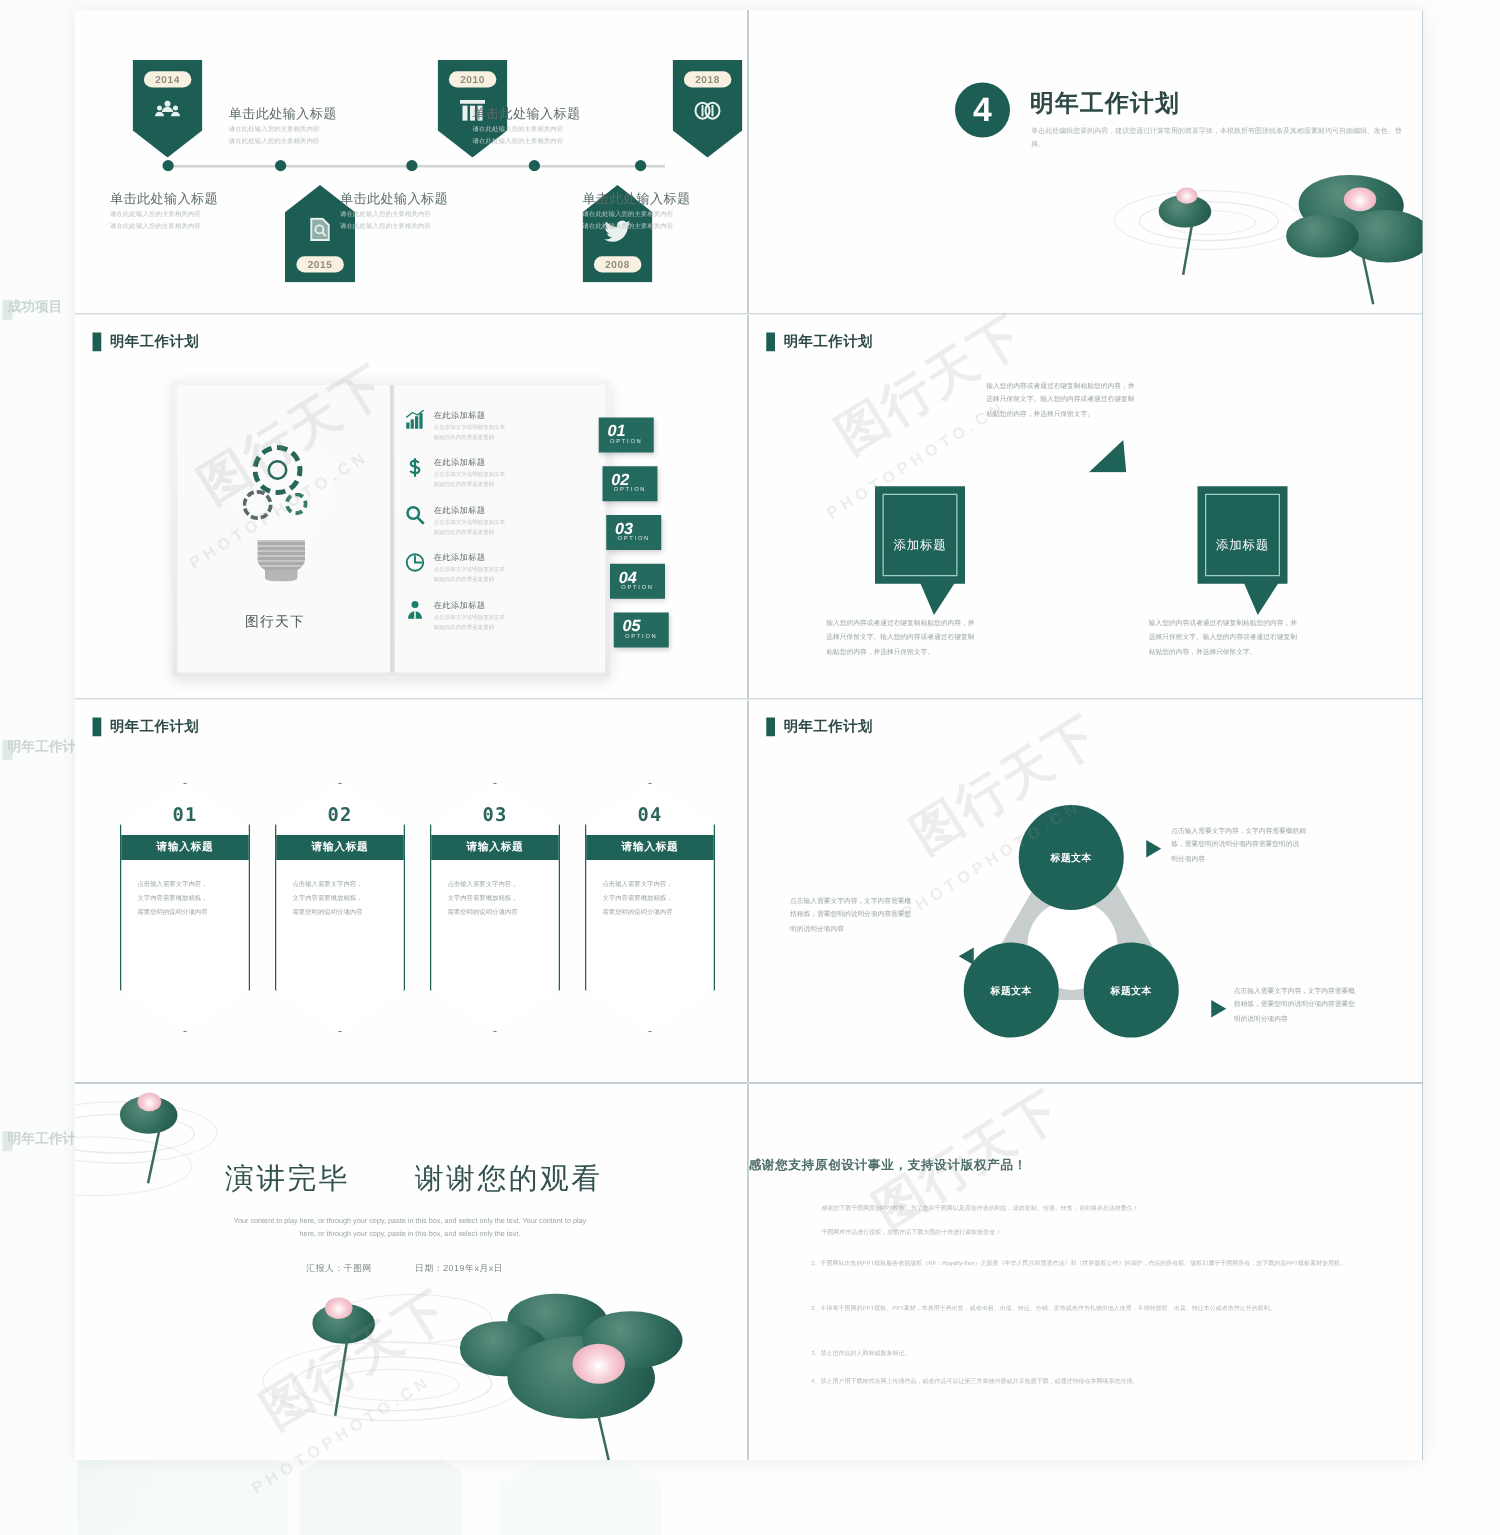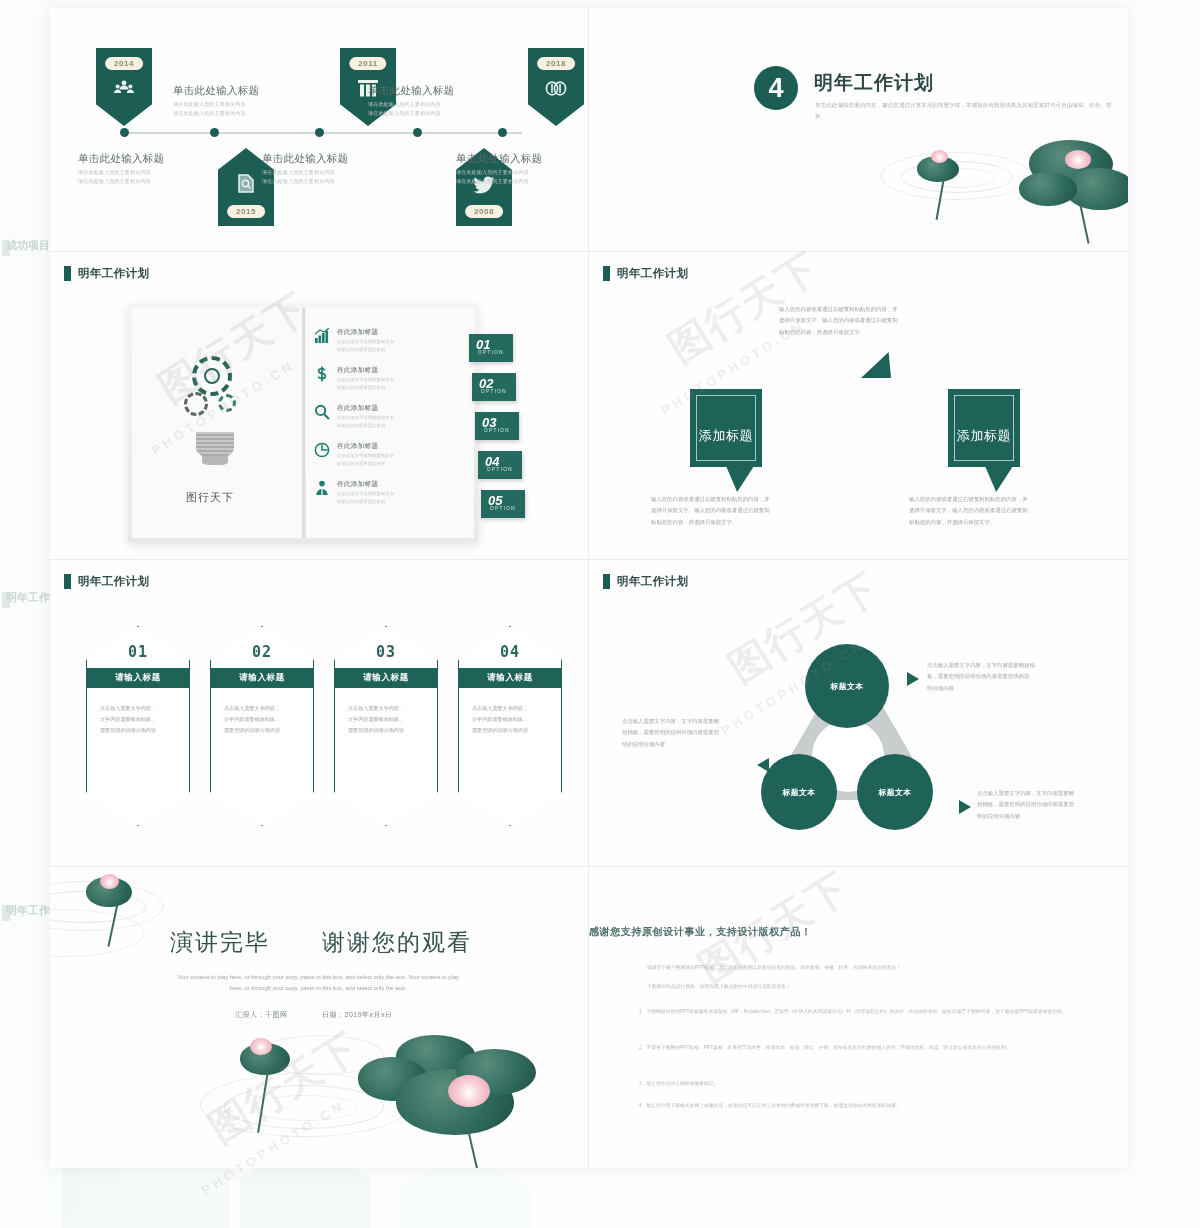--- a/index.html
+++ b/index.html
@@ -21,21 +21,21 @@
   .hexdec.h4 { width: 130px; height: 150px; left: 400px; top: 1150px;
     clip-path: polygon(50% 0,100% 25%,100% 75%,50% 100%,0 75%,0 25%); background:#f5f9f9; border:none;}
   .hexdec.h5 { width: 190px; height: 210px; left: -70px; top: 1030px;
     clip-path: polygon(50% 0,100% 25%,100% 75%,50% 100%,0 75%,0 25%); background:#eef4f4; border:none;}
 
   
   .bleed-col { position:absolute; left:0; top:0; width:62px; height:1228px; background:#fbfcfc; }
   .bleed-item { position:absolute; left:6px; font-size:11px; font-weight:bold; color:#c9d6d4; white-space:nowrap; }
   .bleed-bar { position:absolute; left:2px; width:8px; height:16px; background:#dfe9e8; }
 
-  .sheet { position:absolute; left:50px; top:8px; width:1078px; height:1160px; background:#0c4a6e;
+  .sheet { position:absolute; left:60px; top:8px; width:1078px; height:1160px; background:#0c4a6e;
            box-shadow: 0 0 14px rgba(0,0,0,.07); }
 
   .slide { position:absolute; background:#fefefe; overflow:hidden; }
   .sl-div { position:absolute; background:#ececec; }
 
   
   .sechead { position:absolute; display:flex; align-items:center; gap:7px; }
   .sechead .tab { width:7px; height:15px; background:#1d5e54; }
   .sechead .txt { font-size:11.5px; font-weight:bold; color:#2e4b48; letter-spacing:.4px; }
 
@@ -82,21 +82,21 @@
   .li-tx .s { font-size:4.4px; color:#c0c8c7; line-height:1.75; margin-top:1px; width:72px; }
   .opt { position:absolute; width:44px; height:28px; background:#256a5e; color:#fff;
          box-shadow:1px 2px 4px rgba(0,0,0,.18); }
   .opt .n { position:absolute; left:7px; top:3px; font-size:13px; font-weight:bold; font-style:italic; }
   .opt .l { position:absolute; left:9px; top:16px; font-size:4.6px; letter-spacing:1.4px; opacity:.85; }
 
   
   .cbox { position:absolute; background:#1f6257; }
   .cbox .inner { position:absolute; inset:6px; border:1px solid #9fd0c5; }
   .cbox .lbl { position:absolute; inset:0; display:flex; align-items:center; justify-content:center;
-               font-size:13px; color:#fff; letter-spacing:.6px;margin-top:16px; }
+               font-size:10px; color:#fff; letter-spacing:.6px;margin-top:16px; }
   .tailU { position:absolute; width:30px; height:26px; background:#1f6257;
            clip-path: polygon(0 100%,100% 100%,92% 0); }
   .tailD { position:absolute; width:28px; height:26px; background:#1f6257;
            clip-path: polygon(0 0,100% 0,40% 100%); }
   .para { position:absolute; font-size:5.4px; color:#9aa5a4; line-height:2.1; }
 
   
   .hexcard { position:absolute; width:104px; height:200px; border:1.6px solid #1f6257;
              clip-path: polygon(50% 0,100% 17%,100% 83%,50% 100%,0 83%,0 17%); background:#fff; }
   .hexcard .num { position:absolute; top:16px; left:0; right:0; text-align:center;
@@ -166,21 +166,21 @@
             <circle cx="10" cy="3" r="2.4"></circle>
               <path d="M5.5 9.5c0-2.4 2-4 4.5-4s4.5 1.6 4.5 4z"></path>
             <circle cx="3.6" cy="6.4" r="2"></circle>
               <path d="M0 13c0-2.1 1.6-3.6 3.6-3.6S7.2 10.9 7.2 13z"></path>
             <circle cx="16.4" cy="6.4" r="2"></circle>
               <path d="M12.8 13c0-2.1 1.6-3.6 3.6-3.6S20 10.9 20 13z"></path>
           </svg>
         </div>
       </div>
       <div class="shield-up" style="left:290px;top:40px">
-        <div class="yr-pill" style="top:9px">2011</div>
+        <div class="yr-pill" style="top:9px">2010</div>
         <div class="sh-ico" style="top:32px">
           <svg width="20" height="17" viewBox="0 0 20 17" fill="#e9f1ef">
             <rect x="0" y="0" width="20" height="3"></rect>
             <rect x="2" y="4.5" width="4" height="12"></rect>
               <rect x="8" y="4.5" width="4" height="12"></rect>
               <rect x="14" y="4.5" width="4" height="12"></rect>
           </svg>
         </div>
       </div>
       <div class="shield-up" style="left:478px;top:40px">

